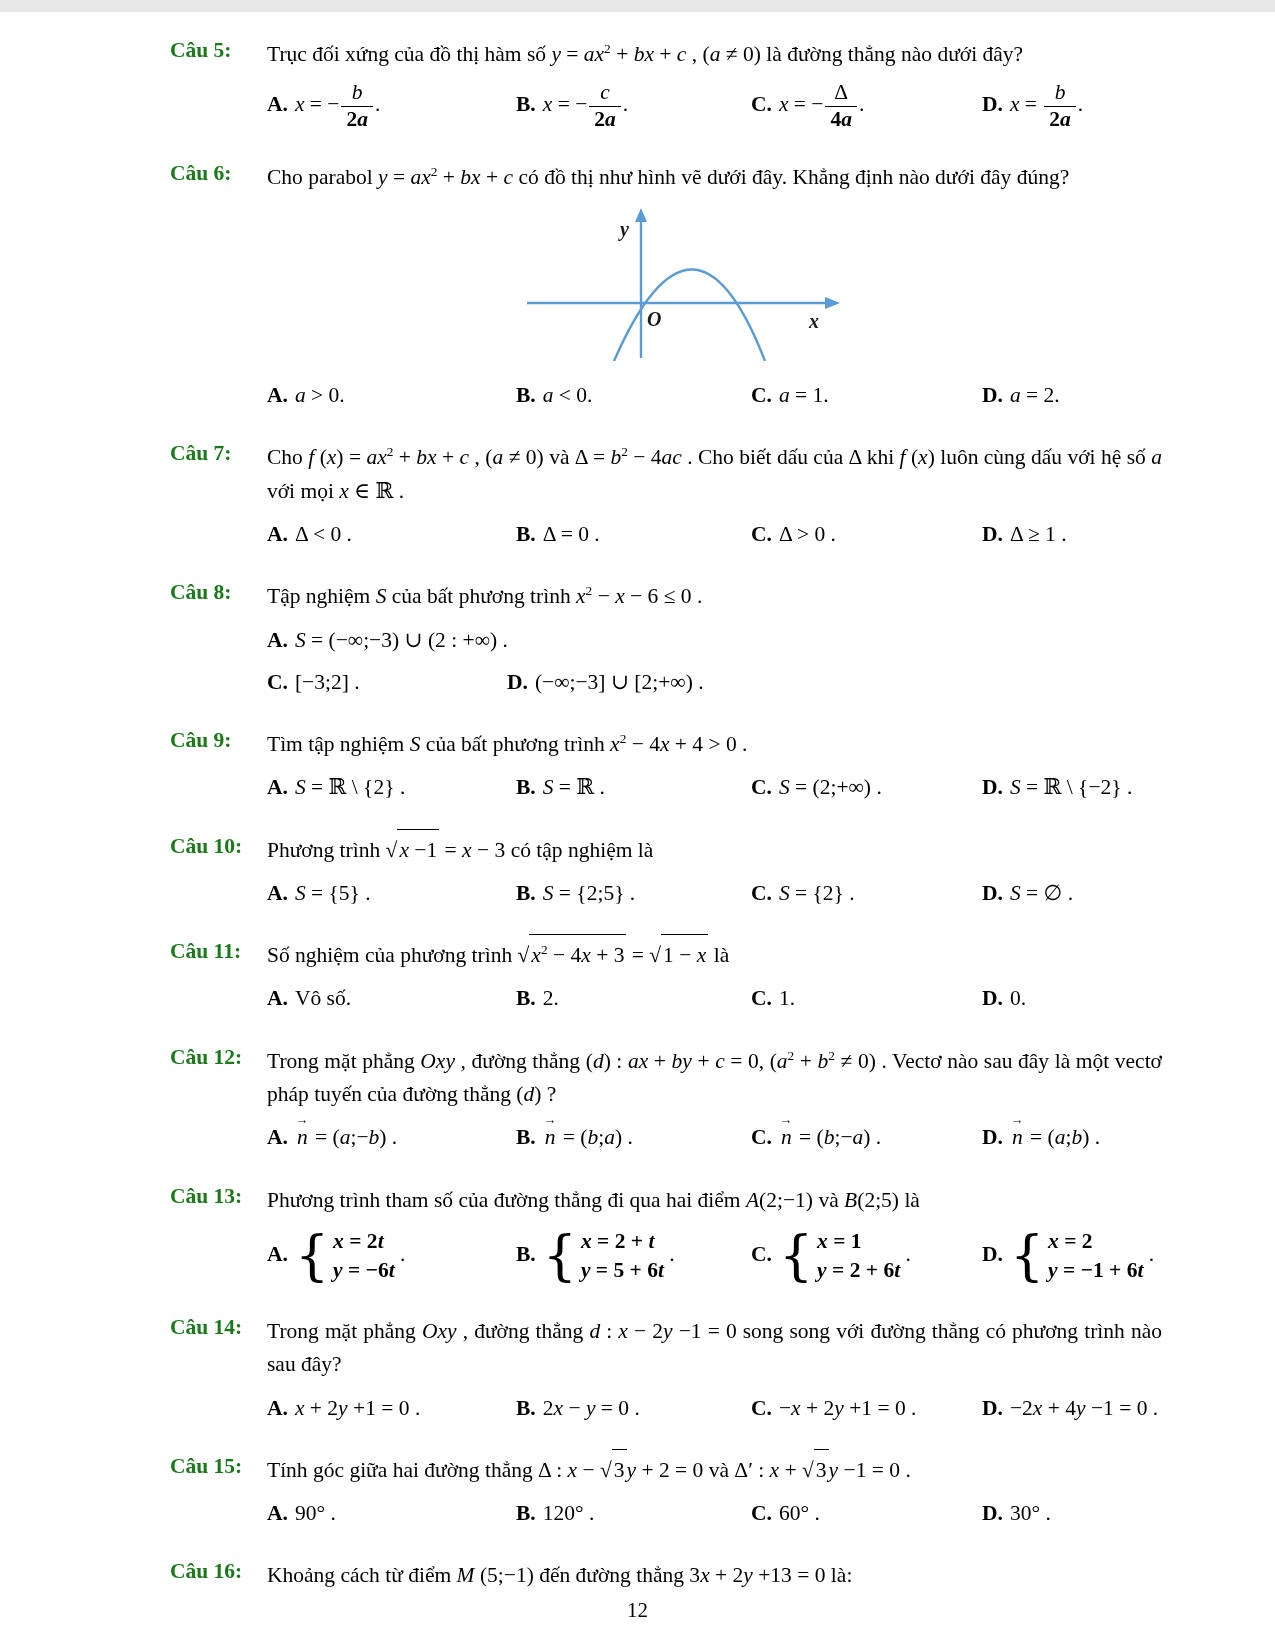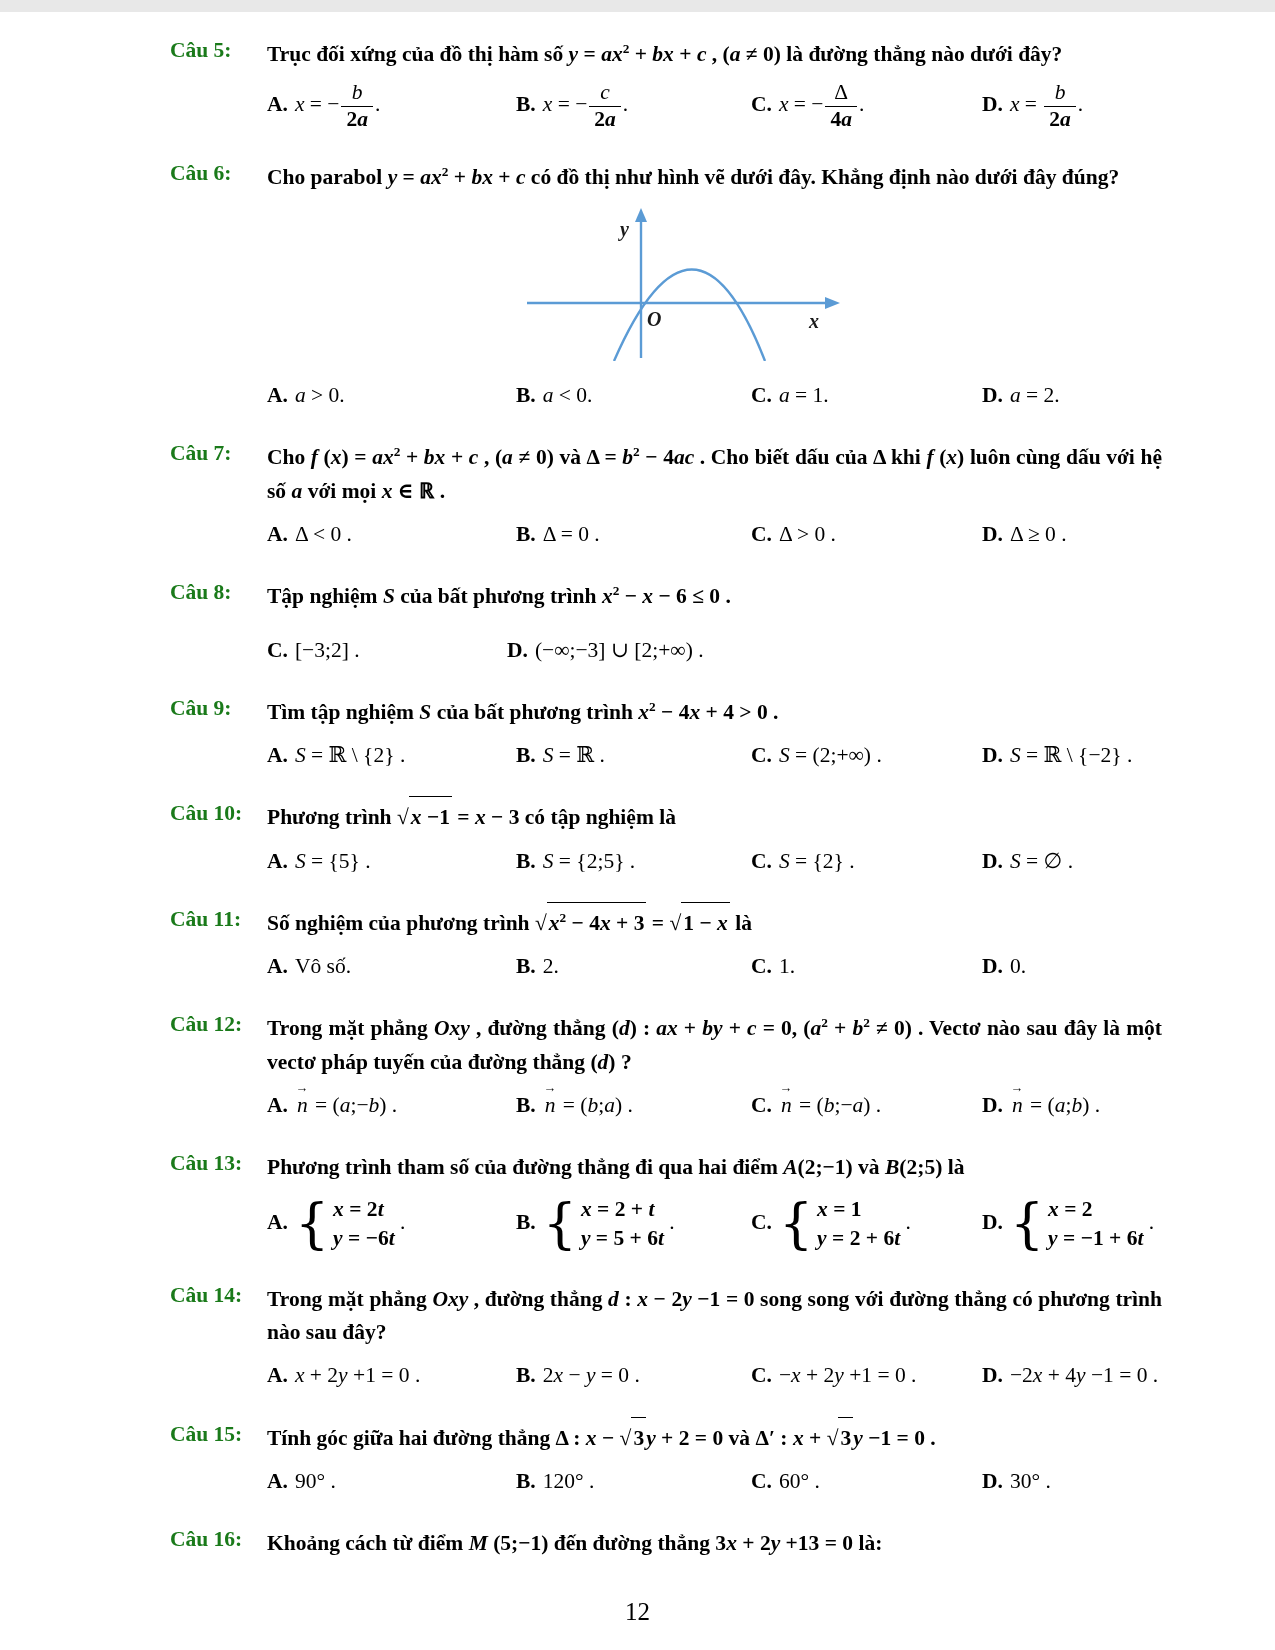--- a/index.html
+++ b/index.html
@@ -27,21 +27,20 @@
     margin-bottom:30px;
   }
   .q-label{
     color:var(--green);
     font-weight:bold;
     white-space:nowrap;
   }
   .q-body{
     text-align:justify;
     line-height:1.55;
-    font-weight:bold;
   }
   .q-body i, .opt i{font-family:"Liberation Serif",serif;}
   sup{font-size:0.62em;vertical-align:super;line-height:0;}
   
   .opts{display:grid;margin-top:10px;align-items:center;}
   .g4{grid-template-columns:240px 226px 222px 1fr;gap:9px;}
   .gA{grid-template-columns:466px 1fr;}
   .gB{grid-template-columns:240px 1fr;}
   .opt{white-space:nowrap;line-height:1.5;}
   .opt .letter{font-weight:bold;margin-right:7px;}
@@ -56,21 +55,21 @@
   .vec::after{content:'\2192';position:absolute;left:0;top:-0.78em;width:100%;text-align:center;font-size:0.6em;font-style:normal;}
   .cases{display:inline-flex;align-items:center;vertical-align:middle;}
   .cases .brace{font-size:2.5em;font-weight:400;line-height:1;margin-right:4px;font-family:"DejaVu Serif",serif;}
   .cases .rows{display:inline-flex;flex-direction:column;}
   .cases .row{line-height:1.35;font-weight:bold;}
   
   .figure{margin:12px 0 12px 252px;}
   .fig-label{font-family:"Liberation Serif",serif;font-weight:bold;font-style:italic;font-size:20px;fill:#1a1a1a;}
   .page-number{
     position:absolute;left:0;right:0;top:1586px;
-    text-align:center;font-size:25px;
+    text-align:center;font-size:21px;
   }
 </style>
 </head>
 <body>
 
 <div class="page">
   <div class="content">
       <div class="question">
         <div class="q-label">Câu 5:</div>
         <div class="q-content">
@@ -106,29 +105,30 @@
         </div>
       </div>
       <div class="question">
         <div class="q-label">Câu 7:</div>
         <div class="q-content">
           <div class="q-body">Cho <i>f</i> (<i>x</i>) = <i>ax</i><sup>2</sup> + <i>bx</i> + <i>c</i> , (<i>a</i> ≠ 0) và Δ = <i>b</i><sup>2</sup> − 4<i>ac</i> . Cho biết dấu của Δ khi <i>f</i> (<i>x</i>) luôn cùng dấu với hệ số <i>a</i> với mọi <i>x</i> ∈ ℝ .</div>
           <div class="opts g4">
             <div class="opt"><span class="letter">A.</span><span class="formula">Δ &lt; 0 .</span></div>
             <div class="opt"><span class="letter">B.</span><span class="formula">Δ = 0 .</span></div>
             <div class="opt"><span class="letter">C.</span><span class="formula">Δ &gt; 0 .</span></div>
-            <div class="opt"><span class="letter">D.</span><span class="formula">Δ ≥ 0 .</span></div>
+            <div class="opt"><span class="letter">D.</span><span class="formula">Δ ≥ 1 .</span></div>
           </div>
         </div>
       </div>
       <div class="question">
         <div class="q-label">Câu 8:</div>
         <div class="q-content">
           <div class="q-body">Tập nghiệm <i>S</i> của bất phương trình <i>x</i><sup>2</sup> − <i>x</i> − 6 ≤ 0 .</div>
           <div class="opts gA">
+            <div class="opt"><span class="letter">A.</span><span class="formula"><i>S</i> = (−∞;−3) ∪ (2 : +∞) .</span></div>
           </div>
           <div class="opts gB">
             <div class="opt"><span class="letter">C.</span><span class="formula">[−3;2] .</span></div>
             <div class="opt"><span class="letter">D.</span><span class="formula">(−∞;−3] ∪ [2;+∞) .</span></div>
           </div>
         </div>
       </div>
       <div class="question">
         <div class="q-label">Câu 9:</div>
         <div class="q-content">

